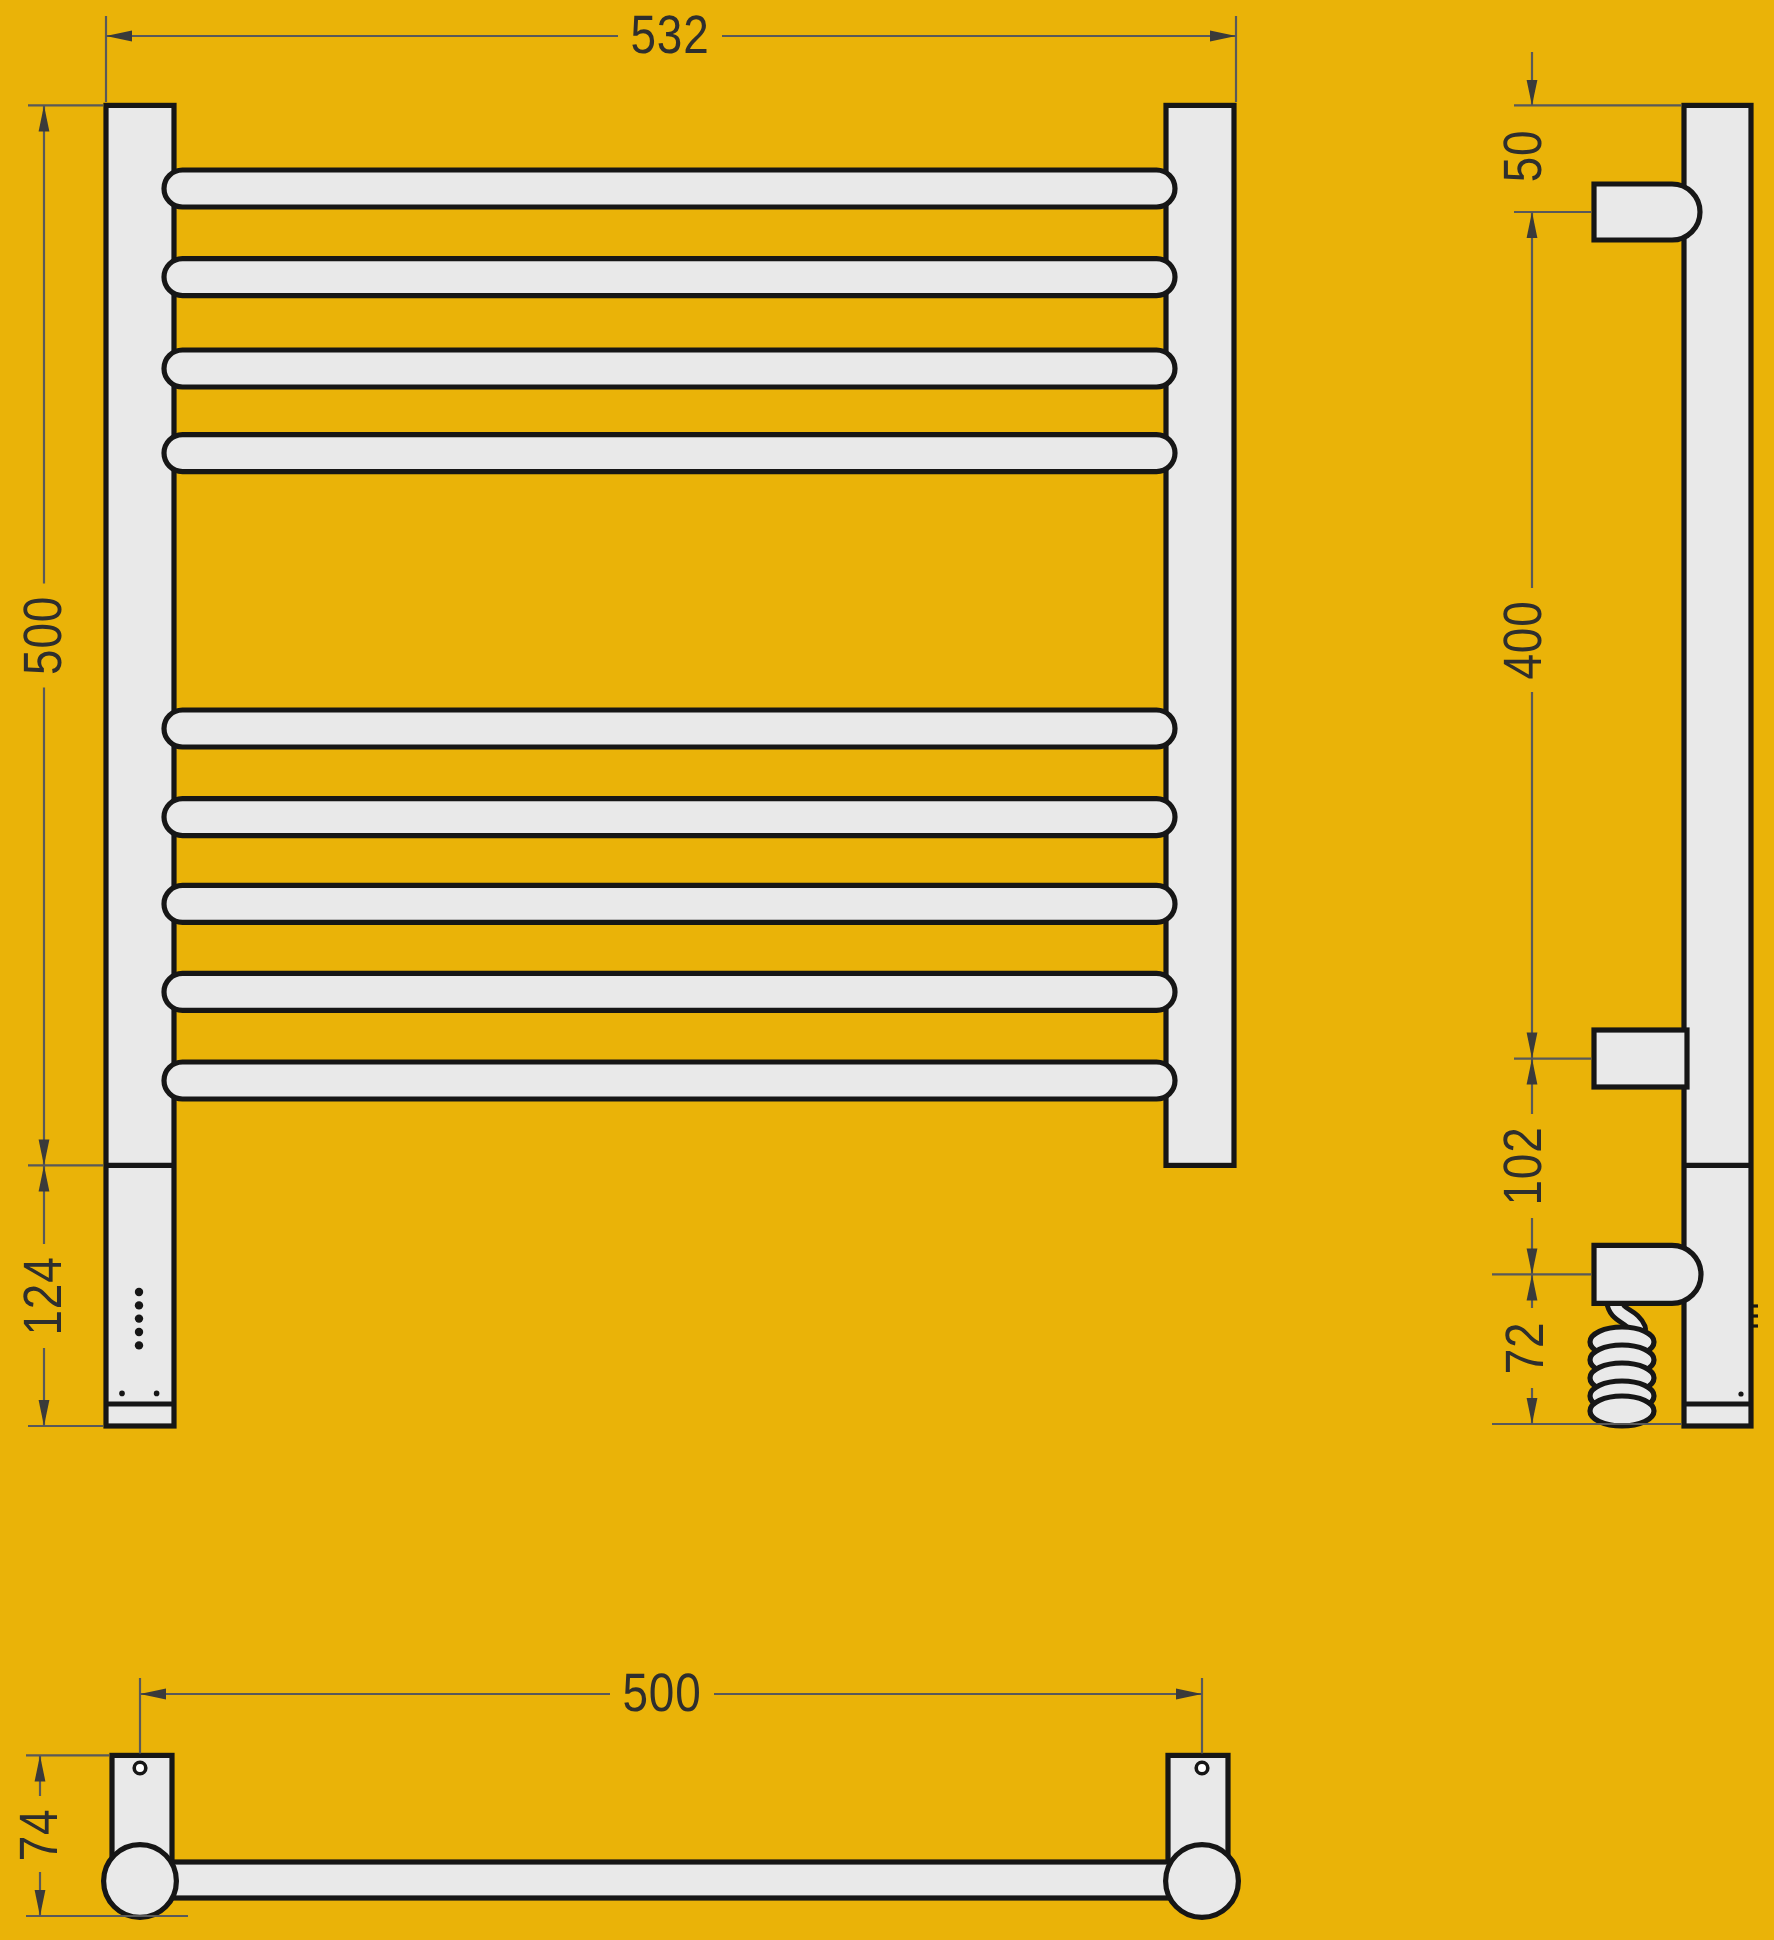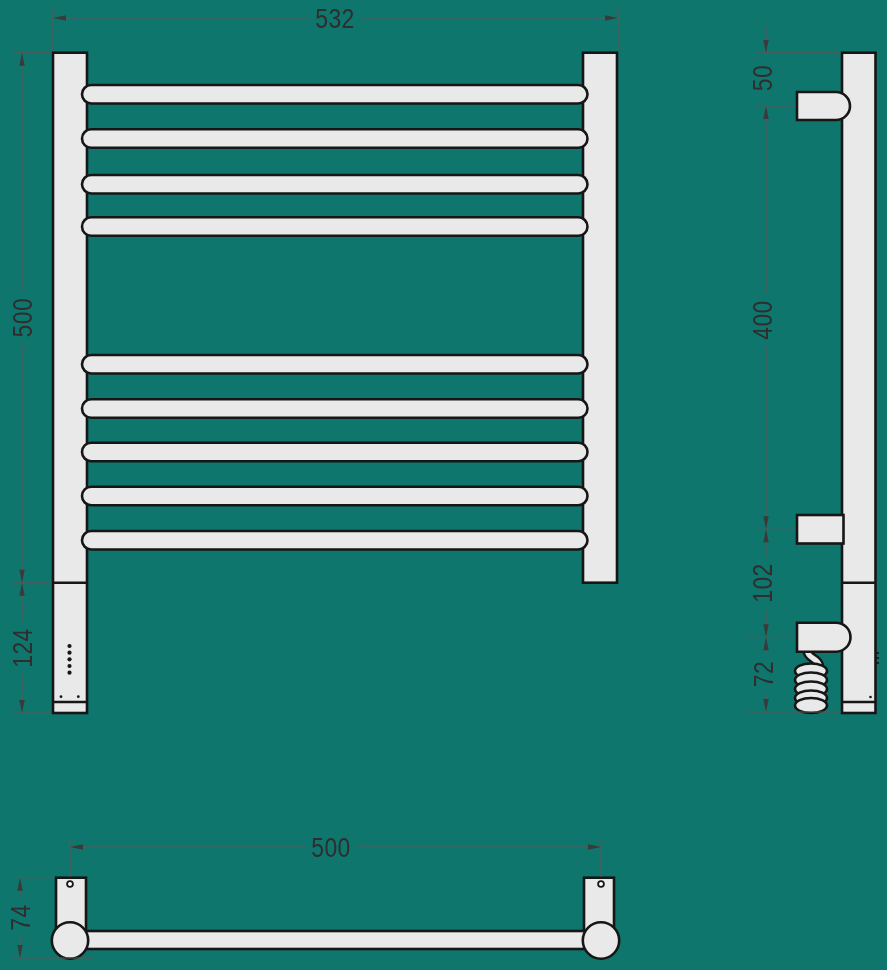--- a/index.html
+++ b/index.html
@@ -1,16 +1,16 @@
 <!DOCTYPE html>
 <html><head>
 <meta charset="utf-8">
 <style>
   html,body{margin:0;padding:0;background:#ffffff;}
-  .page{width:887px;height:970px;position:relative;background:#0f766e;overflow:hidden;}
+  .page{width:887px;height:970px;position:relative;background:#eab308;overflow:hidden;}
   svg{display:block;}
   .part{fill:#e9e9e9;stroke:#161616;stroke-width:2.6;}
   .pline{stroke:#161616;stroke-width:2.6;fill:none;}
   .tick{stroke:#161616;stroke-width:1.6;fill:none;}
   .pdot{fill:#161616;stroke:none;}
   .hole{fill:#ffffff;stroke:#161616;stroke-width:1.8;}
   .dim{stroke:#595959;stroke-width:1.1;fill:none;}
   .arr{fill:#3a3a3a;stroke:none;}
   .neck-o{stroke:#161616;stroke-width:10;fill:none;stroke-linecap:round;}
   .neck-i{stroke:#e9e9e9;stroke-width:5.2;fill:none;stroke-linecap:round;}

